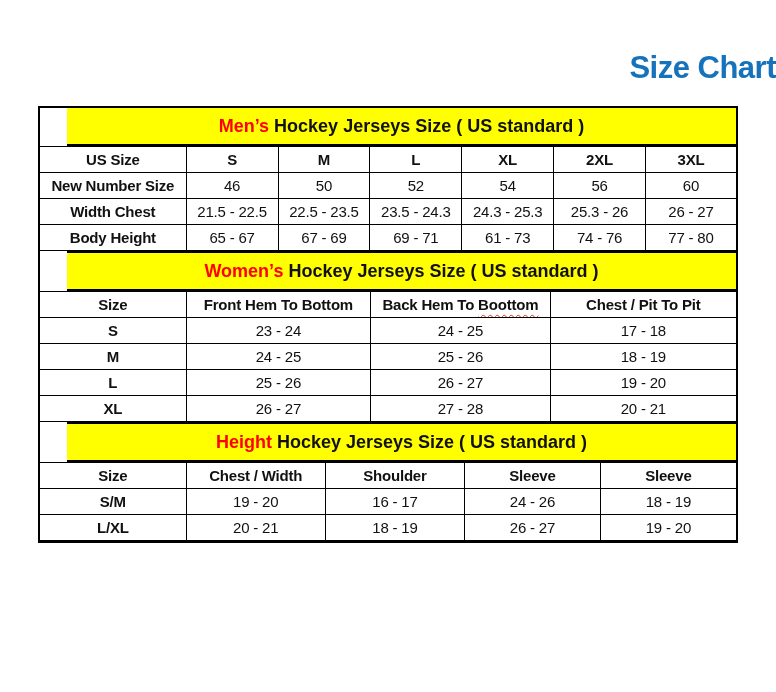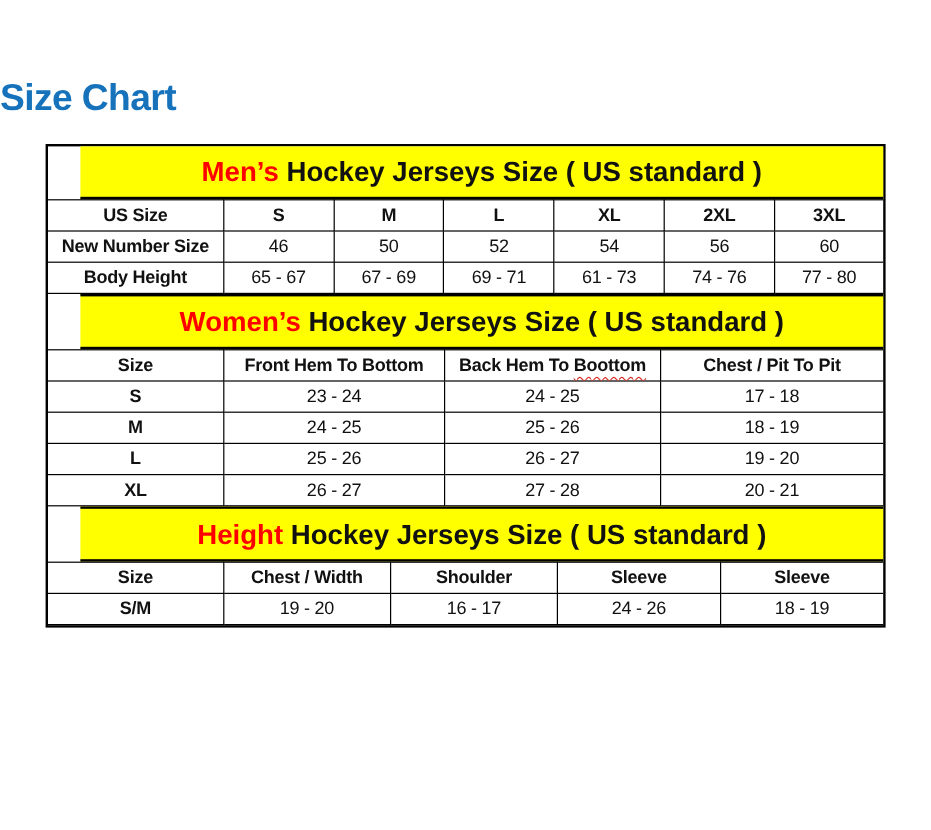--- a/index.html
+++ b/index.html
@@ -12,39 +12,39 @@
   }
   *{box-sizing:border-box;}
   html,body{margin:0;padding:0;}
   body{
     width:776px;height:692px;
     background:#FFFFFF;
     font-family:"Liberation Sans","DejaVu Sans",sans-serif;
     color:var(--text-col);
   }
   .title{
-    margin:64px 0 0 0;
+    margin:50px 0 0 0;
     height:36px;
-    text-align:left;
+    text-align:right;
     font-size:31px;
     line-height:36px;
     font-weight:bold;
     color:var(--title-color);
     letter-spacing:-0.5px;
   }
   .chart-wrap{
     margin:20px 0 0 38px;
     width:700px;
     border:2px solid var(--border-col);
   }
   .band{
     background:var(--band-bg);
     text-align:center;
     font-weight:bold;
-    font-size:23px;
+    font-size:18px;
     padding:8px 0 7px 0;
     border-bottom:2.5px solid var(--border-col);
     margin-left:27px;
   }
   .band + table{border-top:none;}
   .band:not(:first-child){border-top:2.5px solid var(--border-col);}
   .band .accent{color:var(--accent-red);}
   table{
     width:100%;
     border-collapse:collapse;
@@ -104,20 +104,29 @@
         </thead>
         <tbody>
           <tr>
             <td class="label">New Number Size</td>
             <td class="value">46</td>
             <td class="value">50</td>
             <td class="value">52</td>
             <td class="value">54</td>
             <td class="value">56</td>
             <td class="value">60</td>
+          </tr>
+          <tr>
+            <td class="label">Width Chest</td>
+            <td class="value">21.5 - 22.5</td>
+            <td class="value">22.5 - 23.5</td>
+            <td class="value">23.5 - 24.3</td>
+            <td class="value">24.3 - 25.3</td>
+            <td class="value">25.3 - 26</td>
+            <td class="value">26 - 27</td>
           </tr>
           <tr>
             <td class="label">Body Height</td>
             <td class="value">65 - 67</td>
             <td class="value">67 - 69</td>
             <td class="value">69 - 71</td>
             <td class="value">61 - 73</td>
             <td class="value">74 - 76</td>
             <td class="value">77 - 80</td>
           </tr>
@@ -185,16 +194,23 @@
           </tr>
         </thead>
         <tbody>
           <tr>
             <td class="label">S/M</td>
             <td class="value">19 - 20</td>
             <td class="value">16 - 17</td>
             <td class="value">24 - 26</td>
             <td class="value">18 - 19</td>
           </tr>
+          <tr>
+            <td class="label">L/XL</td>
+            <td class="value">20 - 21</td>
+            <td class="value">18 - 19</td>
+            <td class="value">26 - 27</td>
+            <td class="value">19 - 20</td>
+          </tr>
         </tbody>
       </table>
     </div>
 </div>
 
 </body></html>

